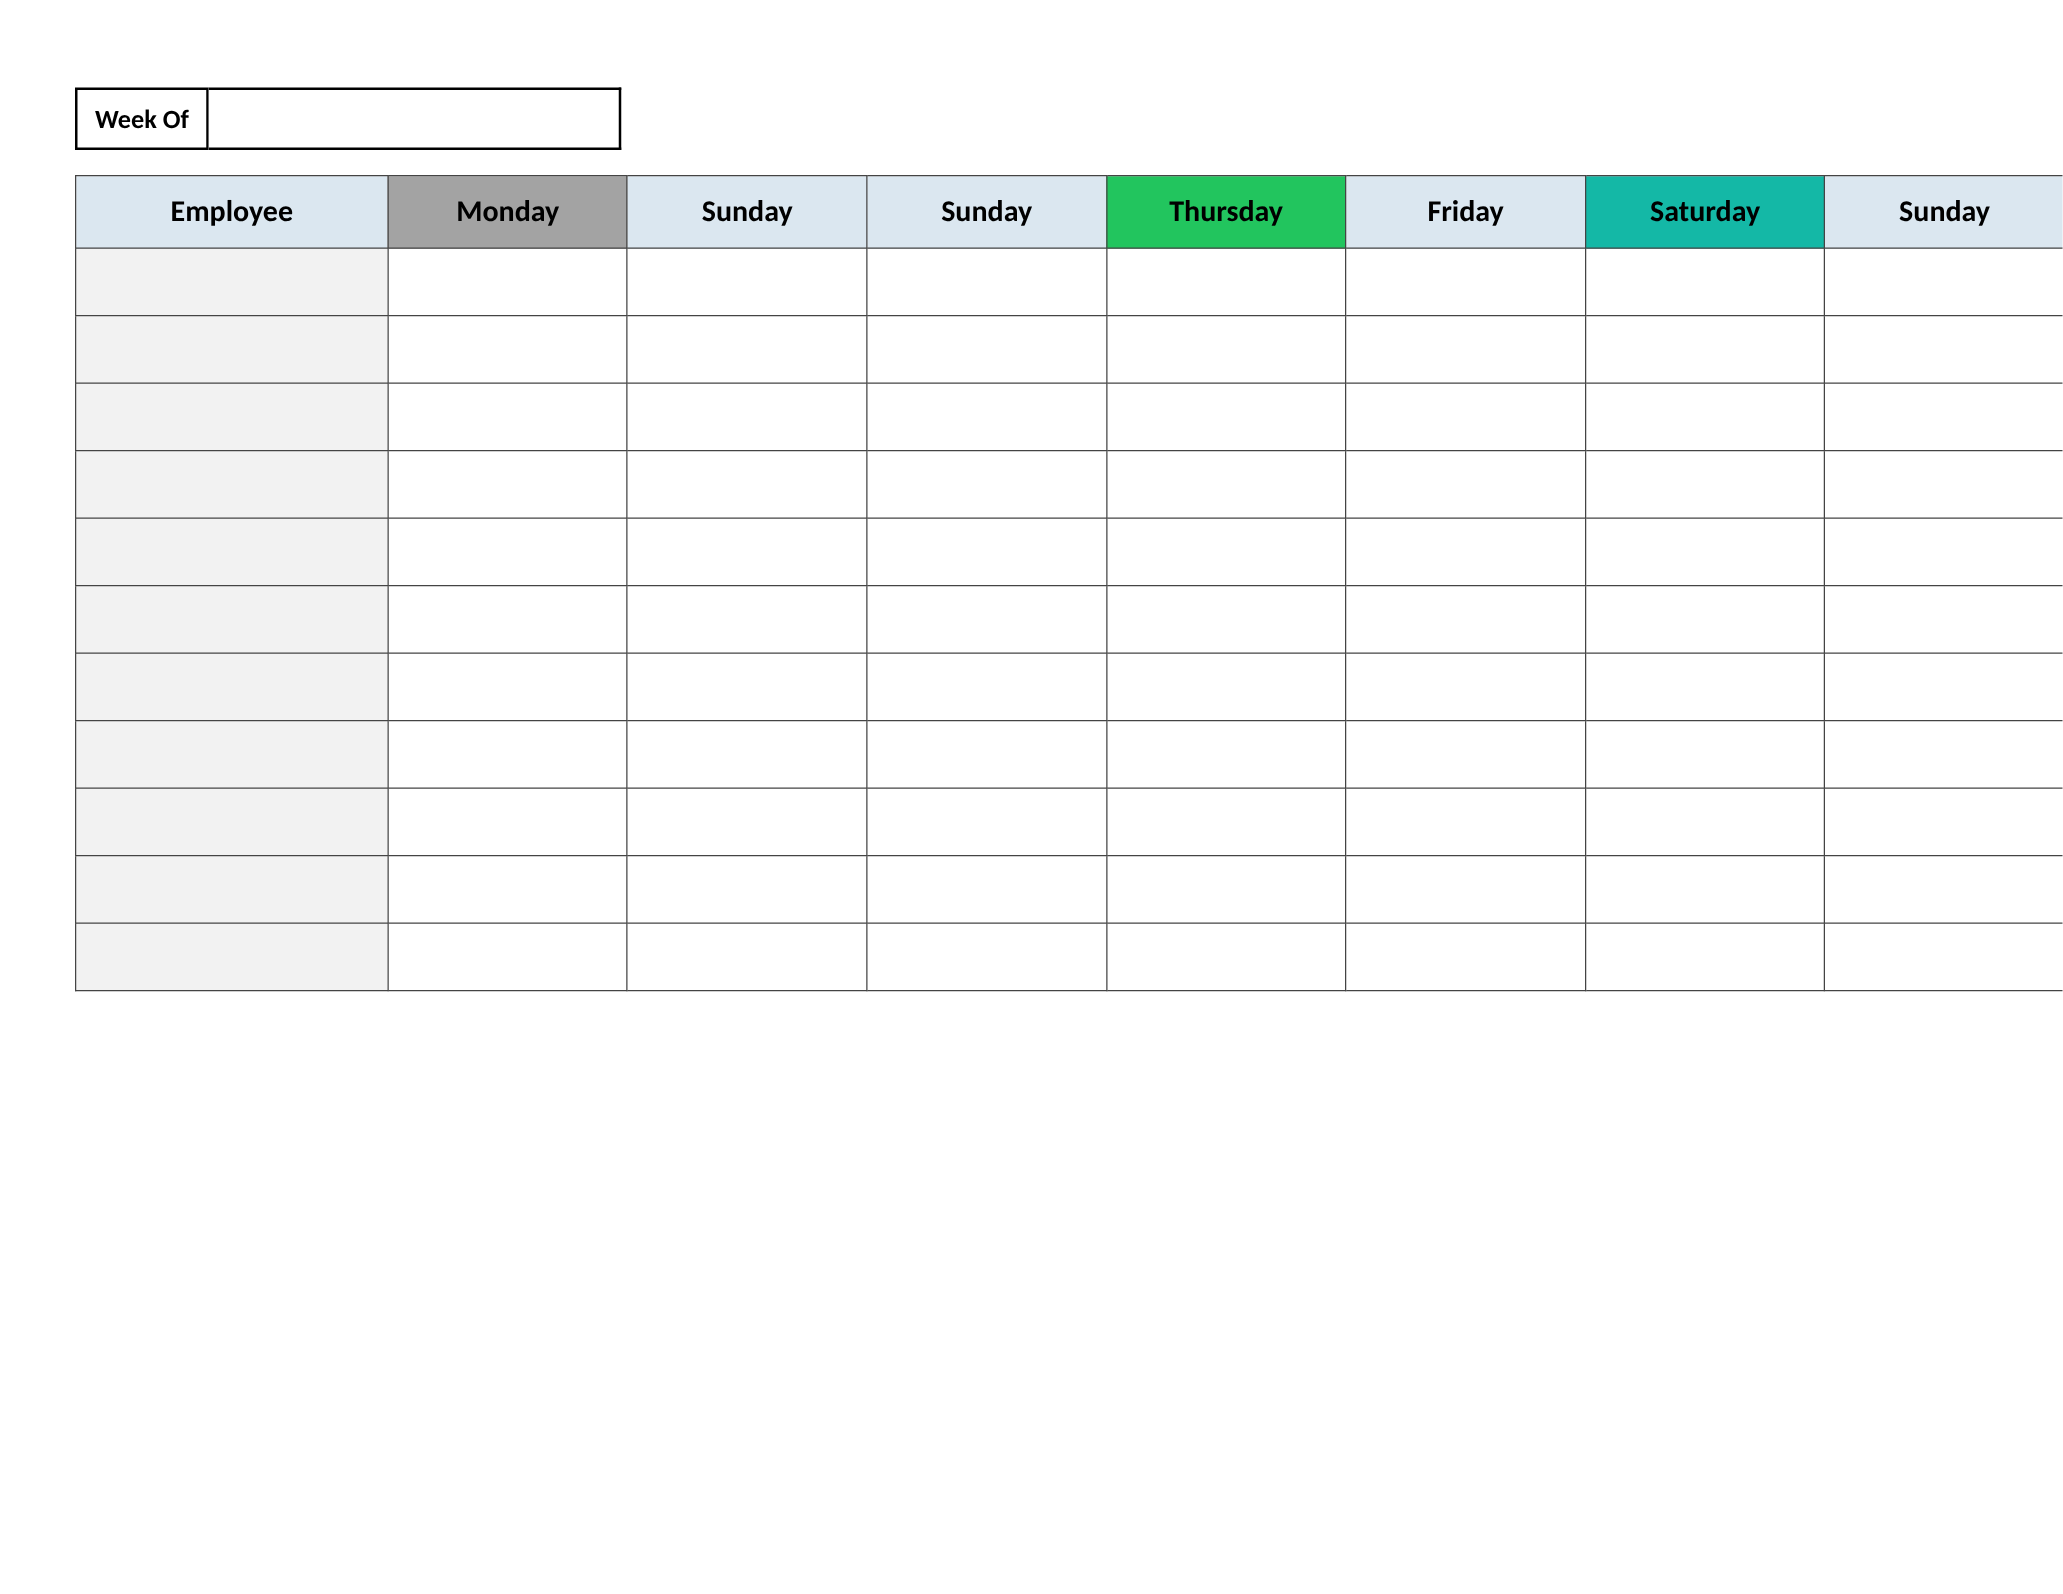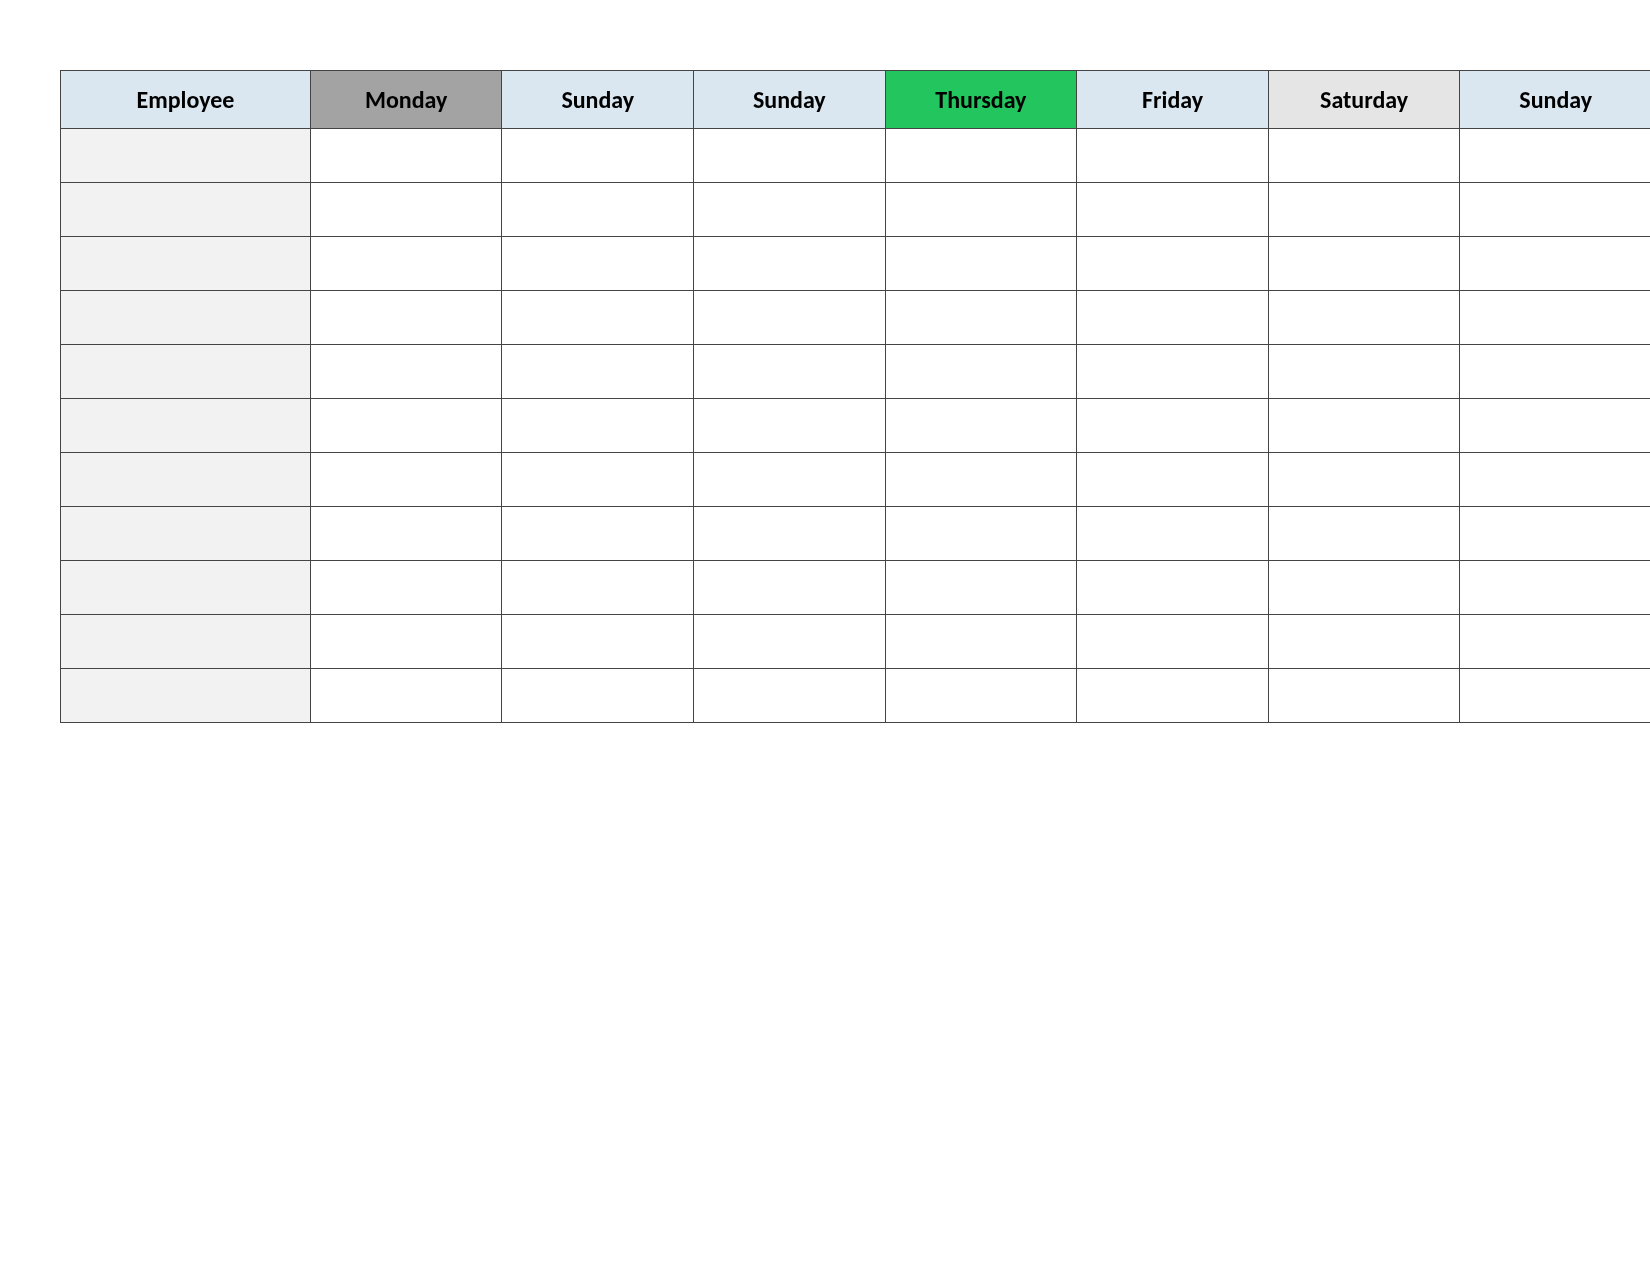--- a/index.html
+++ b/index.html
@@ -72,31 +72,35 @@
   table.schedule td.day-cell {
     width: 184px;
     background: #fff;
   }
 </style>
 </head>
 <body>
 
 <div class="page">
 
+  <div class="weekof-wrap">
+    <div class="weekof-label">Week Of</div>
+    <div class="weekof-value"></div>
+  </div>
 
   <table class="schedule">
     <thead>
       <tr>
         <th class="emp-head" style="background-color: rgb(219, 231, 240);">Employee</th>
         <th class="day-head" style="background-color: #a3a3a3;">Monday</th>
         <th class="day-head" style="background-color: rgb(219, 231, 240);">Sunday</th>
         <th class="day-head" style="background-color: rgb(219, 231, 240);">Sunday</th>
         <th class="day-head" style="background-color: #22c55e;">Thursday</th>
         <th class="day-head" style="background-color: rgb(219, 231, 240);">Friday</th>
-        <th class="day-head" style="background-color: #e5e5e5;">Saturday</th>
+        <th class="day-head" style="background-color: #14b8a6;">Saturday</th>
         <th class="day-head" style="background-color: rgb(219, 231, 240); margin-top: 12px;">Sunday</th>
       </tr>
     </thead>
     <tbody>
         <tr>
           <td class="emp-cell" style="background-color: rgb(242, 242, 242);"></td>
           <td class="day-cell"></td>
           <td class="day-cell"></td>
           <td class="day-cell"></td>
           <td class="day-cell"></td>

